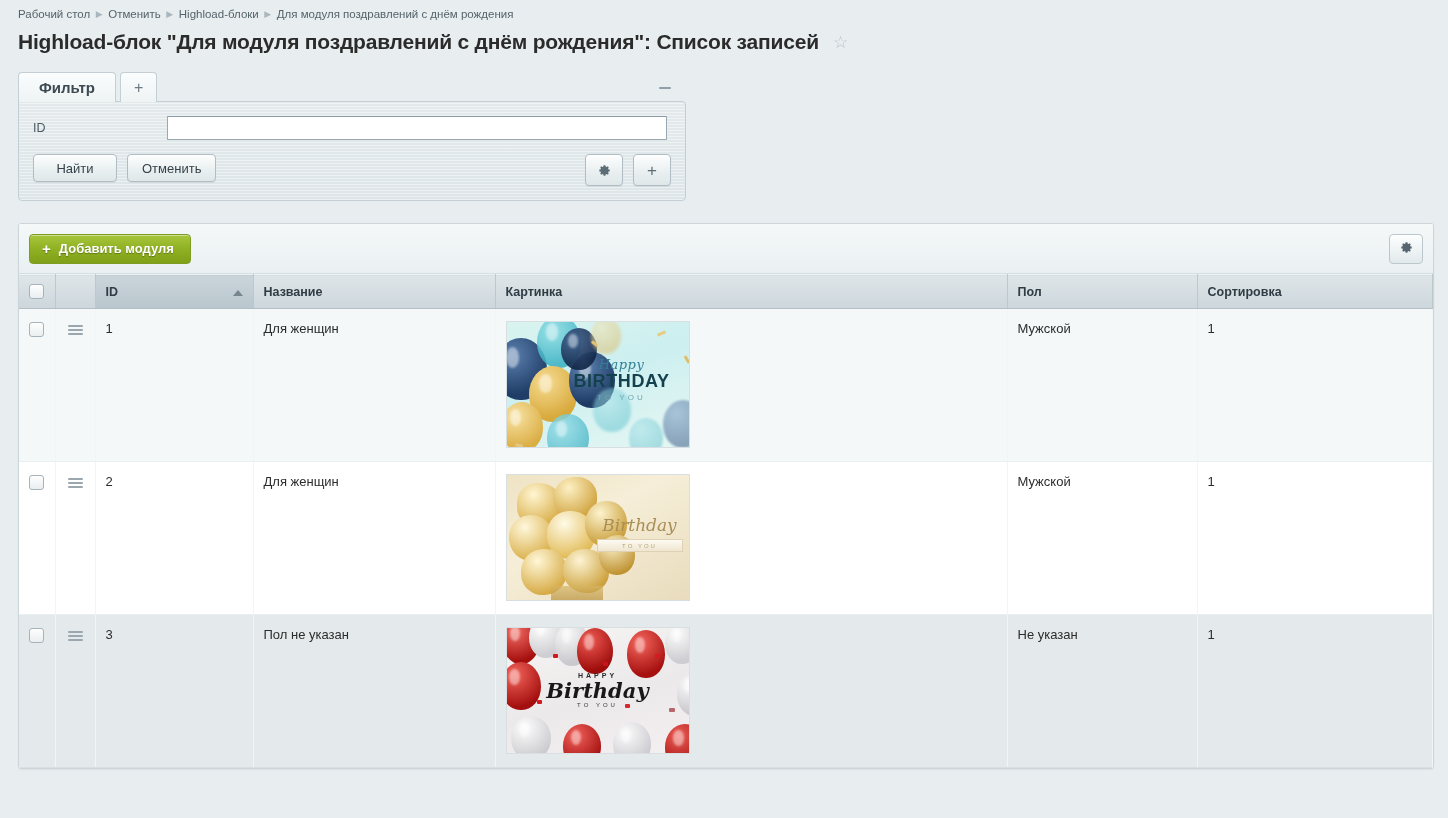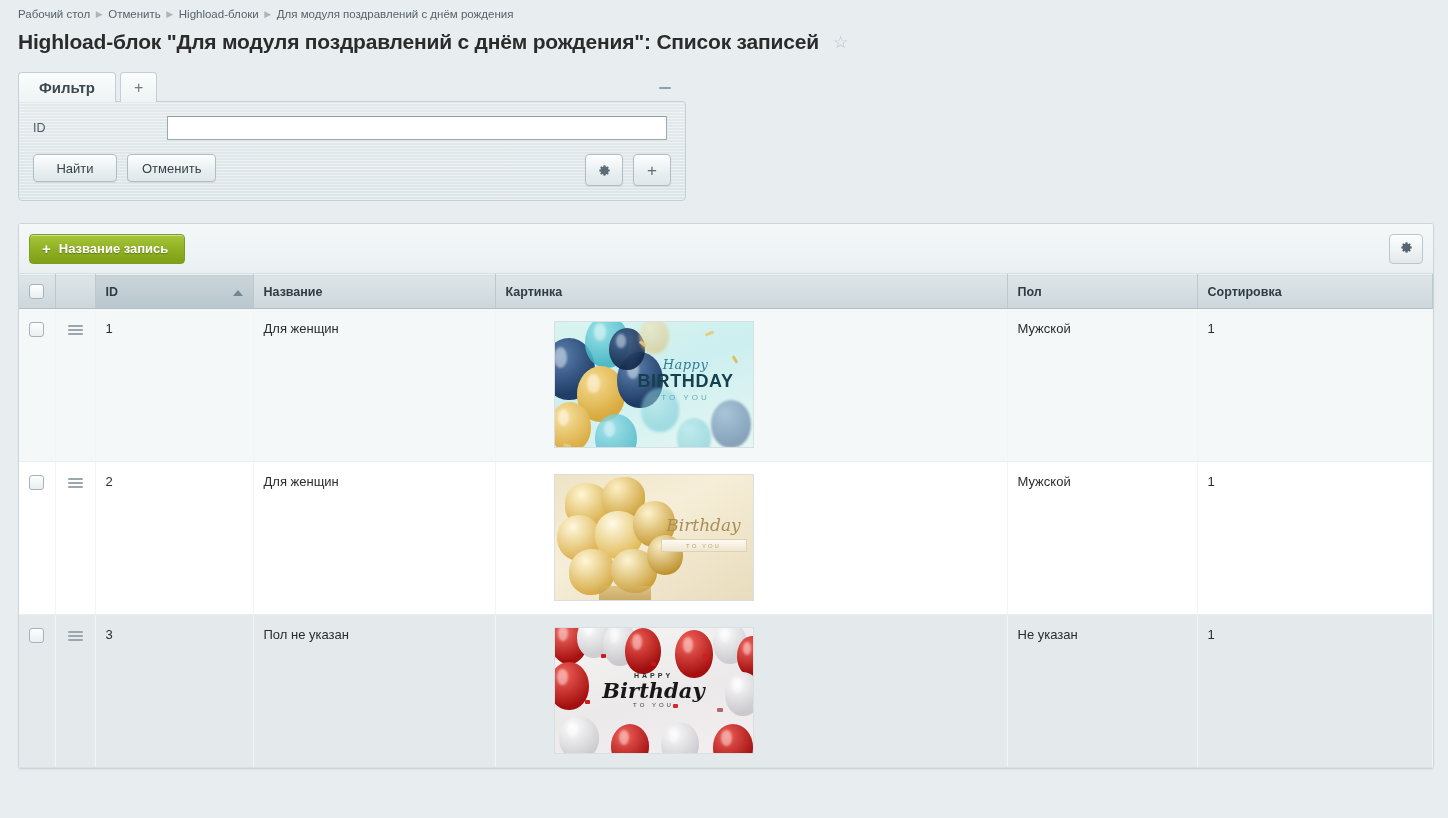--- a/index.html
+++ b/index.html
@@ -283,26 +283,25 @@
   }
   .burger i {
     display:block; height:2px;
     background:#9aa7ae;
     margin:2px 0;
     border-radius:1px;
   }
 
   
   .pic {
-    width:200px; height:127px;
+    width:184px; height:127px;
     border:1px solid #d7dfe2;
     position:relative;
     overflow:hidden;
     margin-bottom:13px;
-    margin-left:48px;
   }
 
   
   .pic1 { background:linear-gradient(160deg,#d9f4ef 0%,#cdeff0 45%,#e6f7f3 100%); }
   .pic1 .txt { position:absolute; right:8px; top:36px; text-align:center; width:118px; }
   .pic1 .happy {
     font-family:"DejaVu Serif", serif;
     font-style:italic; font-size:13px; color:#2f7f94;
     letter-spacing:.5px; line-height:1;
   }
@@ -428,21 +427,21 @@
       </div>
     </div>
   </div>
 </div>
 
 <div class="grid-card">
 
   <div class="grid-toolbar">
     <div class="btn-green">
       <span class="p">+</span>
-      <span>Название запись</span>
+      <span>Добавить модуля</span>
     </div>
     <div class="toolbar-right">
       <div class="tb-gear">
         <span>
           <svg width="13" height="13" viewBox="0 0 20 20">
             <path fill="#566570" d="M10 6.3a3.7 3.7 0 100 7.4 3.7 3.7 0 000-7.4zm0 5.6a1.9 1.9 0 110-3.8 1.9 1.9 0 010 3.8z"></path>
             <path fill="#566570" d="M18 8.6l-1.8-.3a6.4 6.4 0 00-.7-1.7l1.1-1.5-1.7-1.7-1.5 1.1a6.4 6.4 0 00-1.7-.7L11.4 2H8.6l-.3 1.8c-.6.15-1.2.4-1.7.7L5.1 3.4 3.4 5.1l1.1 1.5c-.3.53-.55 1.1-.7 1.7L2 8.6v2.8l1.8.3c.15.6.4 1.17.7 1.7l-1.1 1.5 1.7 1.7 1.5-1.1c.53.3 1.1.55 1.7.7l.3 1.8h2.8l.3-1.8c.6-.15 1.17-.4 1.7-.7l1.5 1.1 1.7-1.7-1.1-1.5c.3-.53.55-1.1.7-1.7l1.8-.3V8.6z"></path>
           </svg>
         </span>
       </div>

